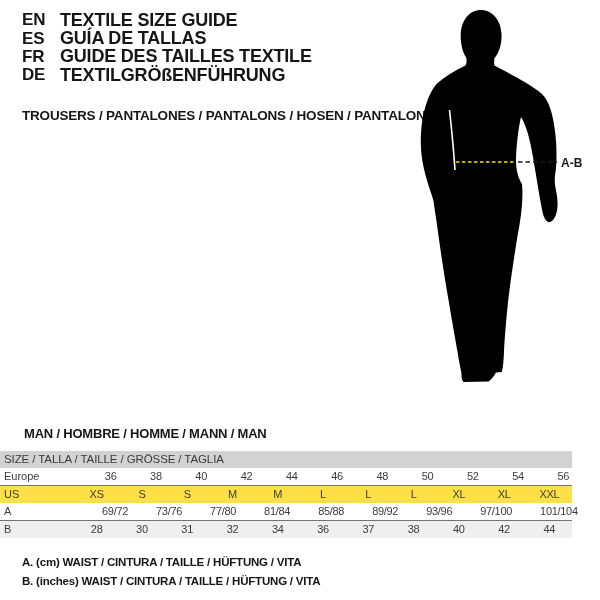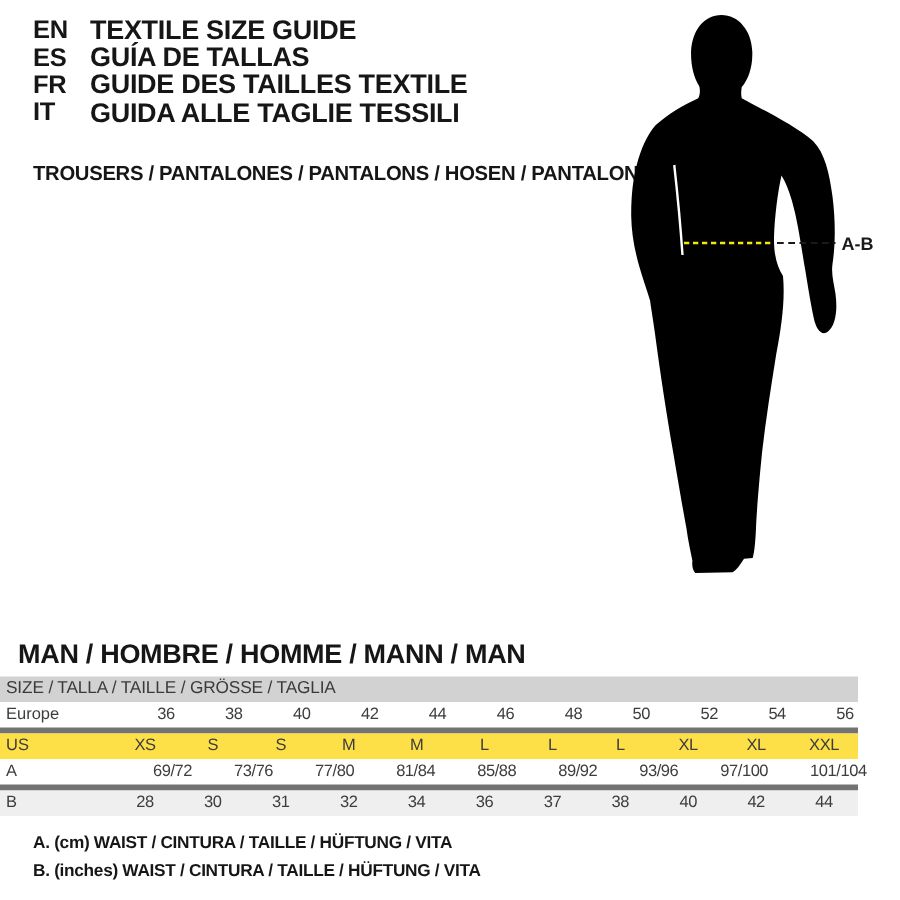--- a/index.html
+++ b/index.html
@@ -11,26 +11,26 @@
   .lang-block { position:absolute; left:22px; top:11px; }
   .lang-row { display:flex; height:18.4px; align-items:center; }
   .lang-code { width:38px; font-weight:bold; font-size:17px; letter-spacing:-0.2px; }
   .lang-label { font-weight:bold; font-size:18px; letter-spacing:-0.2px; white-space:nowrap; }
   
   .product-line { position:absolute; left:22px; top:108px; font-weight:bold; font-size:13.5px; letter-spacing:-0.2px; white-space:nowrap; }
   
   .figure { position:absolute; left:405px; top:0; width:195px; height:400px; }
   .figure svg { display:block; font-family:"Liberation Sans", sans-serif; }
   
-  .man-line { position:absolute; left:12px; top:426px; font-weight:bold; font-size:18px; letter-spacing:-0.2px; white-space:nowrap; }
+  .man-line { position:absolute; left:24px; top:426px; font-weight:bold; font-size:13px; letter-spacing:-0.2px; white-space:nowrap; }
   
   .size-table { position:absolute; left:0; top:451px; width:572px; font-size:11px; color:#3d3d3d; }
   .thead { height:17px; line-height:17px; padding-left:4px; font-size:11.5px; color:#3a3a3a; letter-spacing:-0.1px; }
   .trow { display:grid; grid-template-columns:74px repeat(11, 1fr); height:17px; line-height:17px; }
-  .trow.plain { border-bottom:4px solid #737373;gap:28px; }
+  .trow.plain { border-bottom:1px solid #737373;gap:28px; }
   .tcell { text-align:center; white-space:nowrap; letter-spacing:-0.3px; }
   .tcell.label { text-align:left; padding-left:4px; letter-spacing:0; }
   
   .footnotes { position:absolute; left:22px; top:556px; }
   .footnote { font-weight:bold; font-size:11.5px; letter-spacing:-0.2px; margin-bottom:7px; white-space:nowrap; }
 </style>
 </head>
 <body>
 
 <div class="canvas">
@@ -42,22 +42,22 @@
     </div>
     <div class="lang-row">
       <span class="lang-code">ES</span>
       <span class="lang-label">GUÍA DE TALLAS</span>
     </div>
     <div class="lang-row">
       <span class="lang-code">FR</span>
       <span class="lang-label">GUIDE DES TAILLES TEXTILE</span>
     </div>
     <div class="lang-row">
-      <span class="lang-code">IT</span>
-      <span class="lang-label">GUIDA ALLE TAGLIE TESSILI</span>
+      <span class="lang-code">DE</span>
+      <span class="lang-label">TEXTILGRÖßENFÜHRUNG</span>
     </div>
   </div>
 
   <div class="product-line">TROUSERS / PANTALONES / PANTALONS / HOSEN / PANTALONI</div>
 
   <div class="figure">
     <svg width="195" height="400" viewBox="0 0 195 400">
       <path d="M 76,10
            C 87,10 96,20 96.5,34
            C 97,44 94,53 89.5,58

